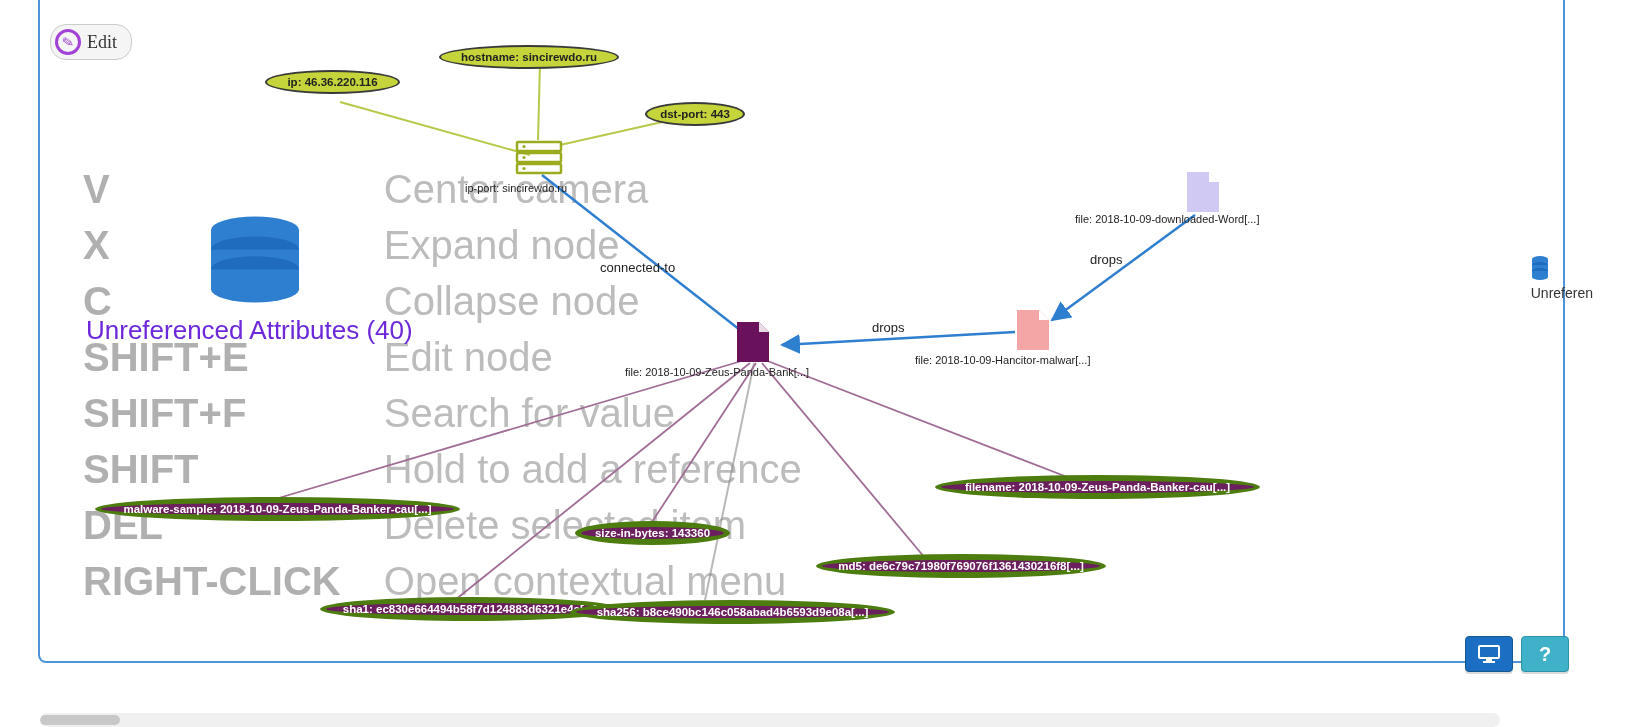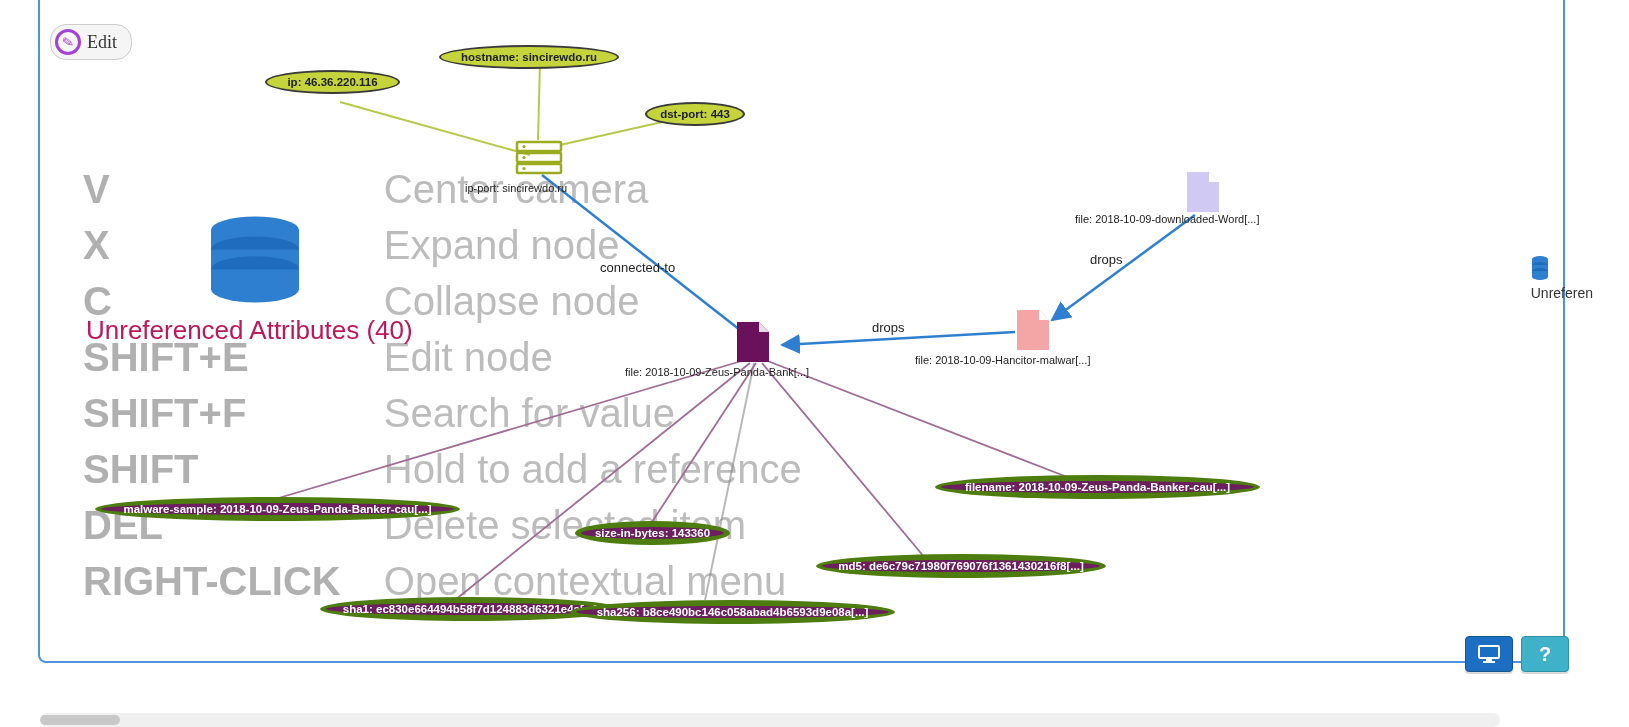--- a/index.html
+++ b/index.html
@@ -60,21 +60,21 @@
   .help-overlay .db-icon {
     position: absolute;
     left: 120px;
     top: 50px;
   }
   .help-overlay .unref-label {
     position: absolute;
     left: 6px;
     top: 155px;
     font-size: 26px;
-    color: #be185d;
+    color: #6d28d9;
     white-space: nowrap;
   }
   .help-table { font-size: 40px; font-weight: 700; line-height: 1.3; }
   .help-table td:first-child { padding-right: 40px; }
   .help-table td:last-child { font-weight: 400; color: #bcbcbc; white-space: nowrap; }
 
   .right-stub {
     position: absolute;
     right: -30px;
     top: 255px;

